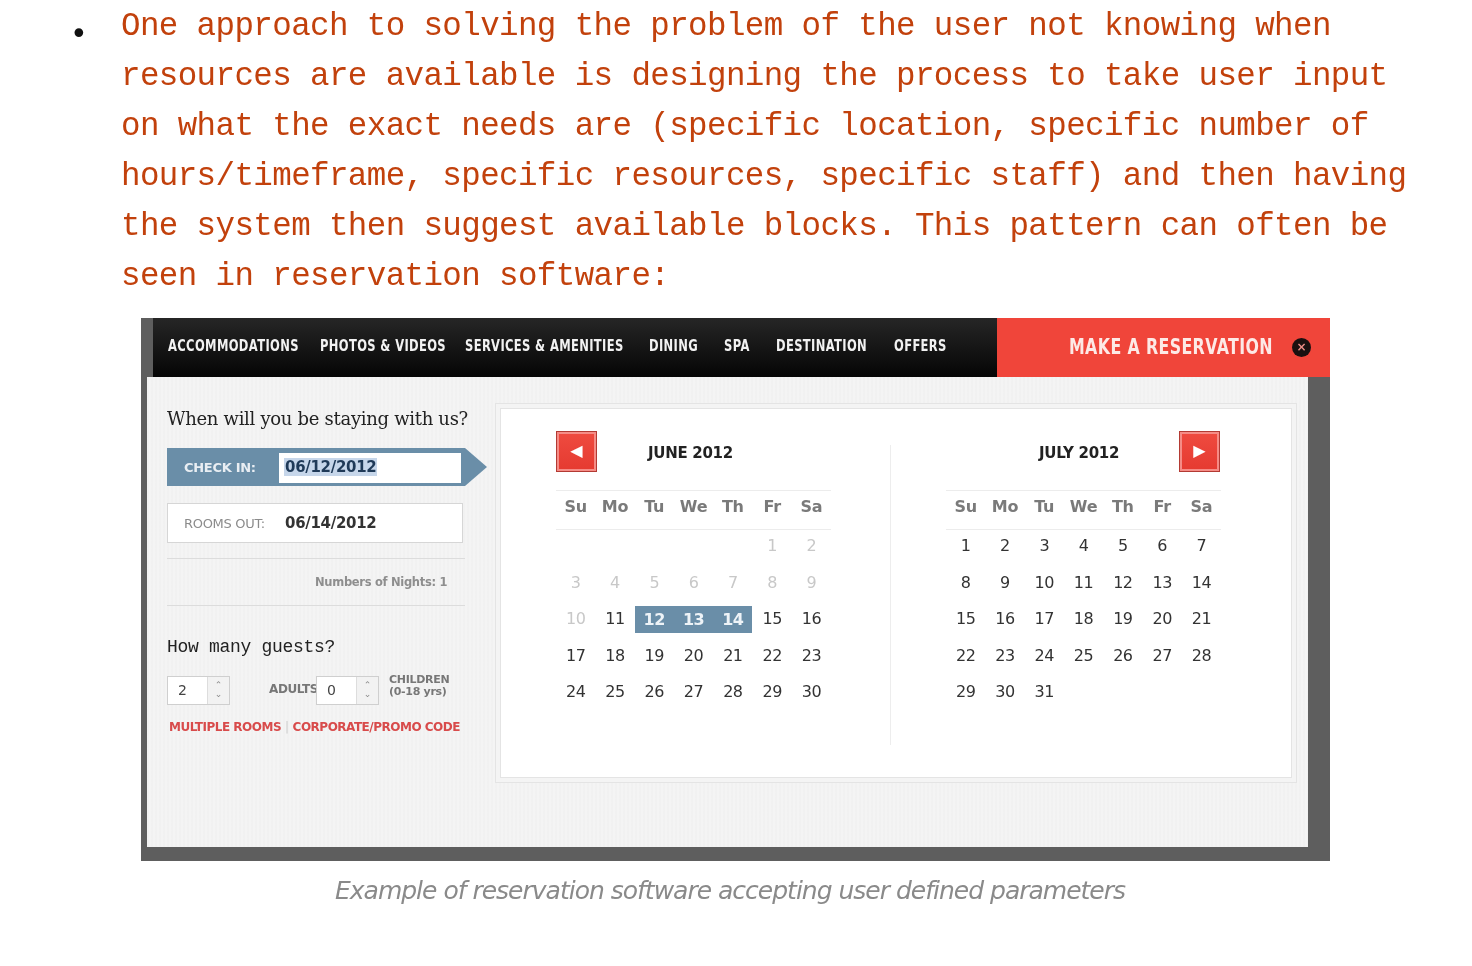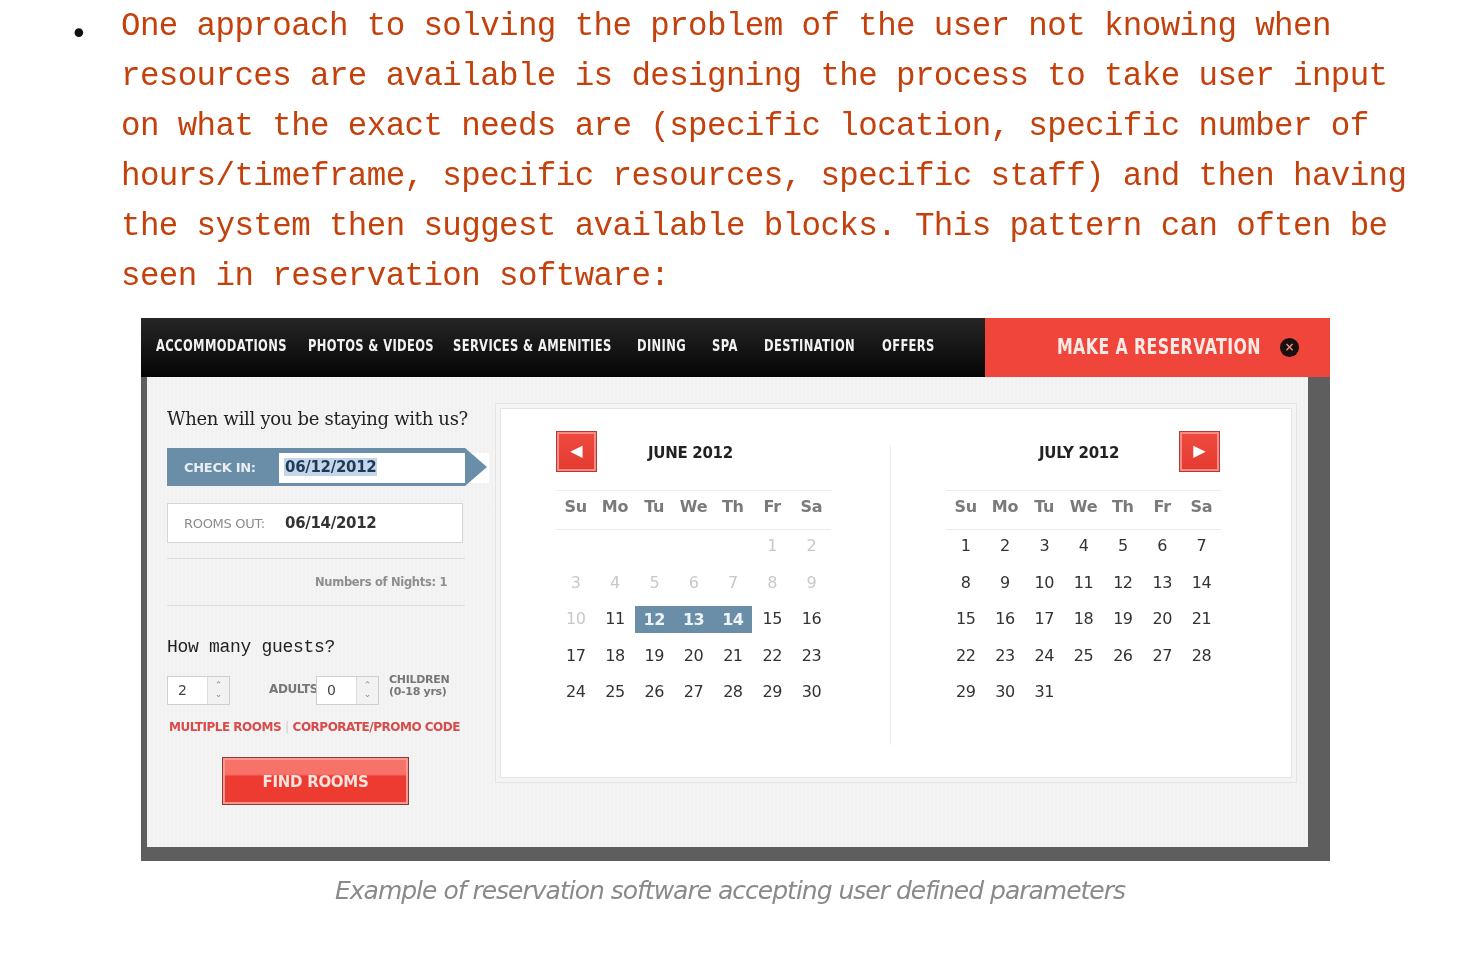--- a/index.html
+++ b/index.html
@@ -4,34 +4,34 @@
 <style>
   html, body { margin: 0; padding: 0; background: #ffffff; }
   body { width: 1472px; height: 966px; position: relative; overflow: hidden; font-family: "DejaVu Sans", sans-serif; }
 
   
   .bullet { position: absolute; left: 70px; top: 16px; font-size: 30px; color: #111; }
   .para { position: absolute; left: 121px; top: 2px; width: 1300px; font-family: Liberation Mono, monospace; font-size: 32.5px; line-height: 50px; color: #c2410c; letter-spacing: -0.6px; word-spacing: 0px; }
 
   
   .shot { position: absolute; left: 141px; top: 318px; width: 1189px; height: 543px; background: #5e5e5e; overflow: hidden; }
-  .nav { position: absolute; left: 0; top: 0; width: 1141px; height: 59px; background: linear-gradient(#262626, #050505); }
+  .nav { position: absolute; left: 12px; top: 0; width: 1141px; height: 59px; background: linear-gradient(#262626, #050505); }
   .nav-item { position: absolute; top: 18px; font-family: "DejaVu Sans", sans-serif; font-weight: bold; font-size: 16px; color: #f2f2f2; transform: scaleX(0.72); transform-origin: left center; letter-spacing: 0.5px; white-space: nowrap; }
   .reserve { position: absolute; left: 844px; top: 0; width: 345px; height: 59px; background: #f0453a; }
   .reserve-label { position: absolute; left: 72px; top: 16px; font-weight: bold; font-size: 22px; color: #fde9e6; transform: scaleX(0.72); transform-origin: left center; white-space: nowrap; letter-spacing: 0.5px; }
   .close-btn { position: absolute; left: 295px; top: 20px; width: 19px; height: 19px; border-radius: 50%; background: #1a1010; color: #e98c86; font-size: 12px; line-height: 19px; text-align: center; font-weight: bold; }
 
   .panel { position: absolute; left: 6px; top: 59px; width: 1161px; height: 470px; background: #f4f4f4; }
   .panel::before { content: ""; position: absolute; left: 0; top: 0; right: 0; bottom: 0; background: repeating-linear-gradient(90deg, rgba(0,0,0,0.012) 0 2px, transparent 2px 4px); }
 
   .q1 { position: absolute; left: 20px; top: 31px; font-family: "DejaVu Serif", serif; font-size: 18px; color: #222; letter-spacing: -0.3px; }
   .checkin { position: absolute; left: 20px; top: 71px; width: 298px; height: 38px; background: #6a8ea8; }
   .checkin-arrow { position: absolute; left: 318px; top: 71px; width: 0; height: 0; border-top: 19px solid transparent; border-bottom: 19px solid transparent; border-left: 22px solid #6a8ea8; }
   .checkin-label { position: absolute; left: 17px; top: 12px; font-size: 13px; font-weight: bold; color: #e9eef3; letter-spacing: -0.3px; }
-  .checkin-input { position: absolute; left: 112px; top: 5px; width: 182px; height: 30px; background: #ffffff; border: none; padding-left: 28px; }
+  .checkin-input { position: absolute; left: 112px; top: 5px; width: 182px; height: 30px; background: #ffffff; border: none; }
   .checkin-value { position: absolute; left: 5px; top: 5px; font-size: 15px; font-weight: bold; color: #1f3a58; background: #c6d6ea; padding: 0 1px; letter-spacing: -0.3px; }
   .checkout { position: absolute; left: 20px; top: 126px; width: 294px; height: 38px; background: #ffffff; border: 1px solid #d6d6d6; }
   .checkout-label { position: absolute; left: 16px; top: 12px; font-size: 13px; color: #8b8b8b; letter-spacing: -0.3px; }
   .checkout-value { position: absolute; left: 117px; top: 10px; font-size: 15px; font-weight: bold; color: #333; letter-spacing: -0.3px; }
   .divider1 { position: absolute; left: 20px; top: 181px; width: 298px; height: 1px; background: #dcdcdc; }
   .nights { position: absolute; left: 168px; top: 198px; font-size: 11.5px; color: #8e8e8e; font-weight: bold; letter-spacing: -0.3px; }
   .divider2 { position: absolute; left: 20px; top: 228px; width: 298px; height: 1px; background: #dcdcdc; }
 
   .q2 { position: absolute; left: 20px; top: 260px; font-family: Liberation Mono, monospace; font-size: 18px; color: #222; letter-spacing: -0.3px; }
   .stepper { position: absolute; top: 299px; width: 61px; height: 27px; background: #fff; border: 1px solid #cfcfcf; }
@@ -119,23 +119,20 @@
     </div>
     <div class="children-label">
       <div>CHILDREN</div>
       <div>(0-18 yrs)</div>
     </div>
 
     <div class="links">
       <span>MULTIPLE ROOMS</span><span class="sep">|</span><span>CORPORATE/PROMO CODE</span>
     </div>
 
-    <div class="find-btn">
-      <div class="find-label">FIND ROOMS</div>
-    </div>
 
     <div class="cal-box">
       <div class="cal-mid"></div>
 
       <div class="nav-btn" style="left:55px">
         <span>◀</span>
       </div>
       <div class="month-title" style="left:147px">JUNE 2012</div>
       <div class="month-line" style="left:55px; top:81px; width:275px"></div>
       <div class="month-line" style="left:55px; top:120px; width:275px"></div>

